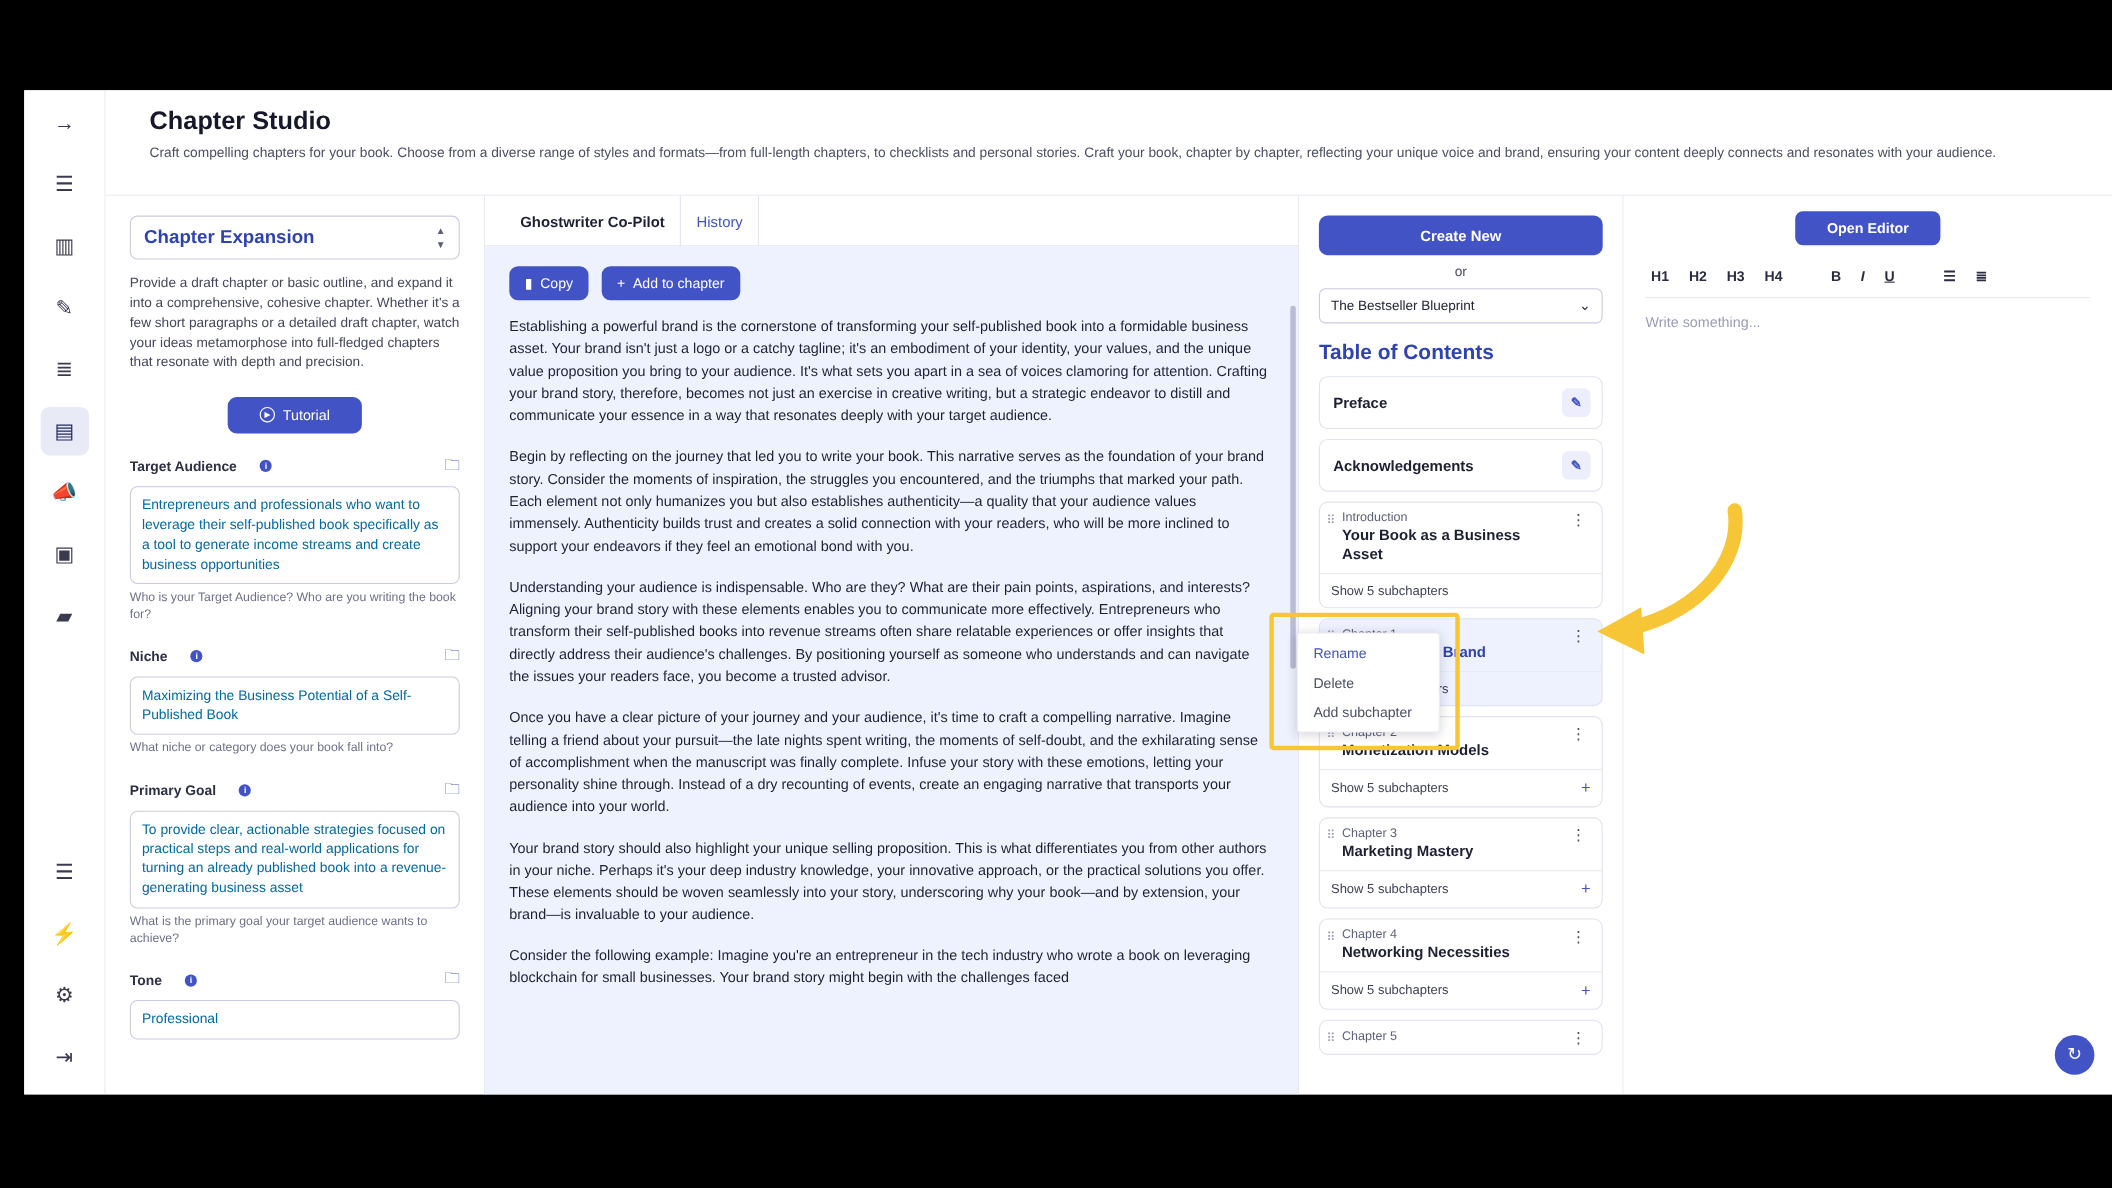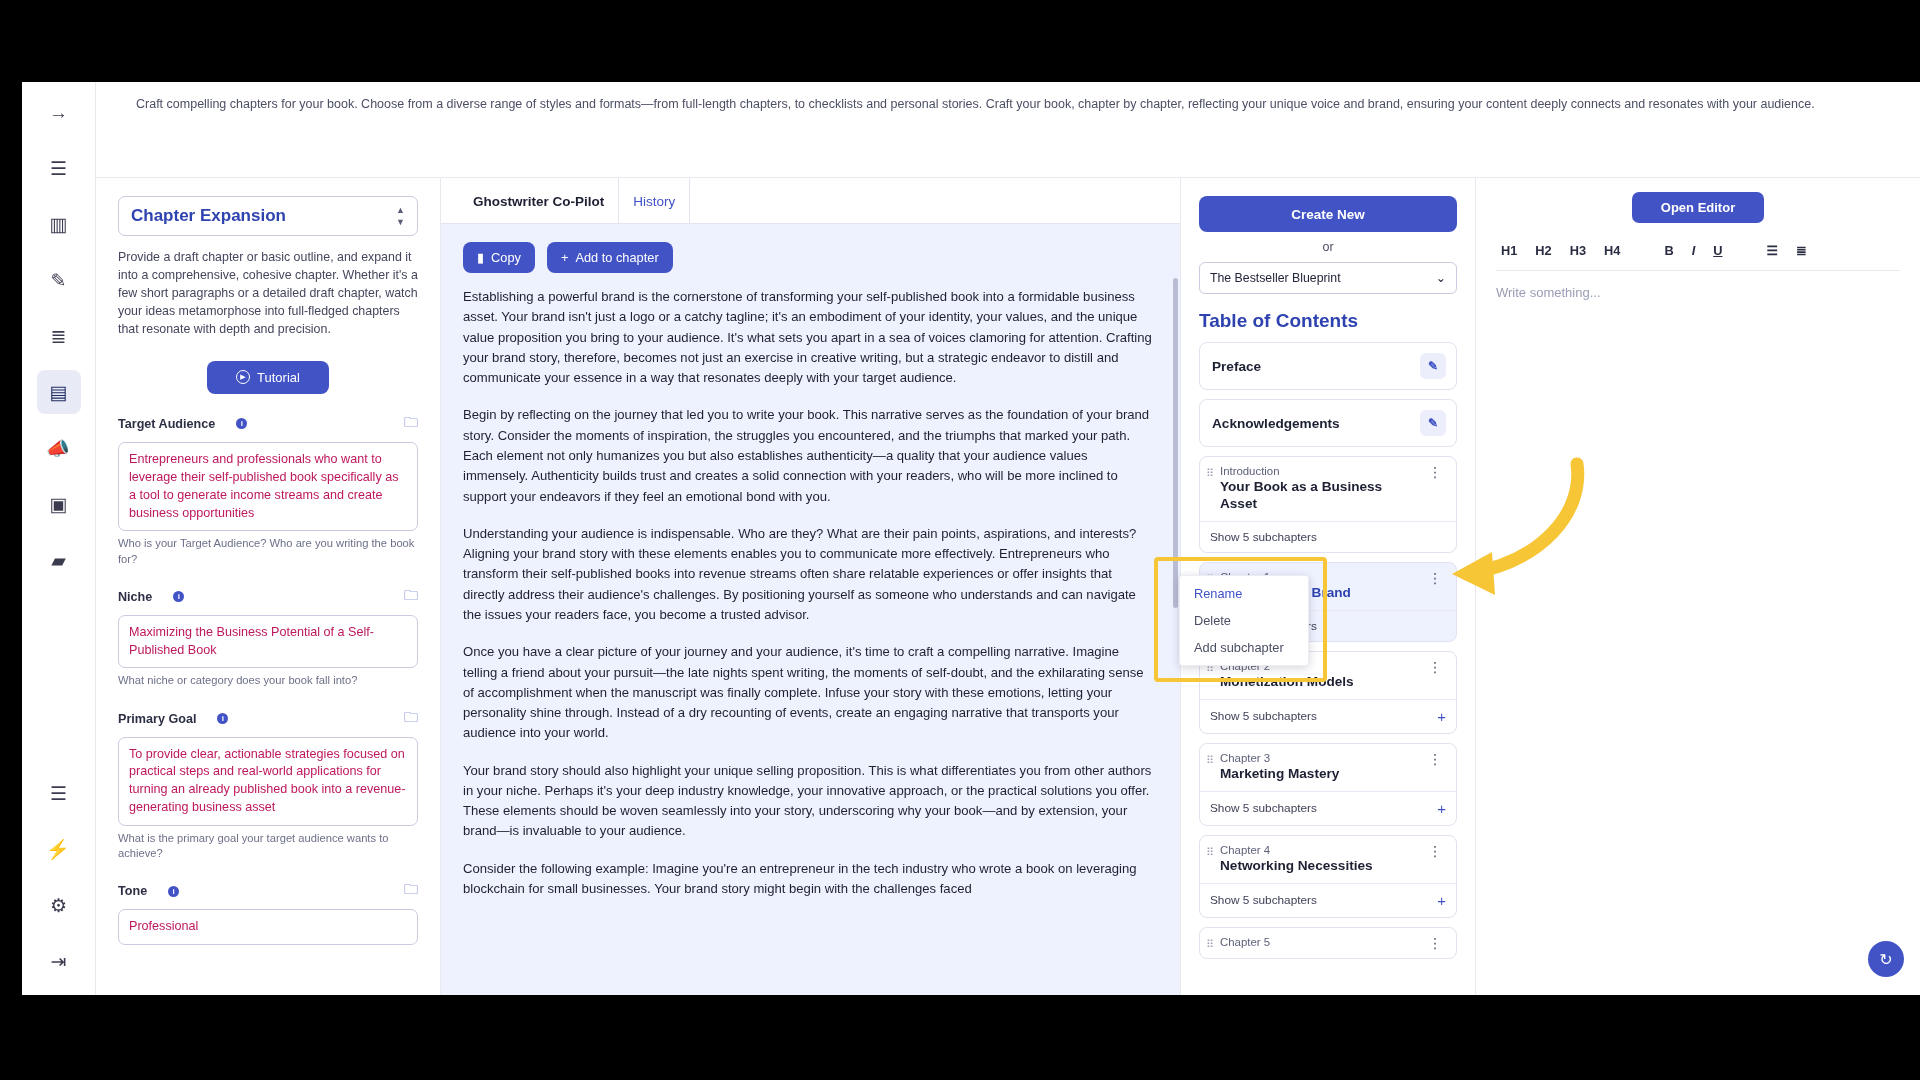--- a/index.html
+++ b/index.html
@@ -74,21 +74,21 @@
   .field-head { display: flex; align-items: center; justify-content: space-between; }
   .field-label { font-size: 12.6px; font-weight: bold; color: #2d2f45; display: flex; align-items: center; gap: 21px; }
   .info-dot {
     width: 11px; height: 11px; border-radius: 50%; background: #4254c5; color: #fff;
     font-size: 8px; display: inline-flex; align-items: center; justify-content: center;
     font-weight: bold;
   }
   .folder-ico { color: #4254c5; font-size: 14px; }
   .field-input {
     margin-top: 6px; border: 1px solid #c9cbe0; border-radius: 7px;
-    padding: 8px 10px; font-size: 12.6px; color: #be185d; line-height: 1.42;
+    padding: 8px 10px; font-size: 12.6px; color: #0369a1; line-height: 1.42;
     background: #fff;
   }
   .field-hint { font-size: 11.2px; color: #6d7089; margin-top: 5px; line-height: 1.35; }
 
   
   .col-mid {
     position: absolute; left: 419px; top: 96px; width: 740px; bottom: 0;
     background: #fff; border-right: 1px solid #e8e8ef; overflow: hidden;
   }
   .tabs { display: flex; height: 46px; border-bottom: 1px solid #e3e4ee; padding-left: 18px; }
@@ -215,20 +215,21 @@
     <div class="rail-icon">▣</div>
     <div class="rail-icon">▰</div>
     <div class="rail-spacer"></div>
     <div class="rail-icon">☰</div>
     <div class="rail-icon">⚡</div>
     <div class="rail-icon">⚙</div>
     <div class="rail-icon">⇥</div>
   </div>
 
   <div class="header">
+    <div class="page-title">Chapter Studio</div>
     <div class="page-desc">Craft compelling chapters for your book. Choose from a diverse range of styles and formats—from full-length chapters, to checklists and personal stories. Craft your book, chapter by chapter, reflecting your unique voice and brand, ensuring your content deeply connects and resonates with your audience.</div>
   </div>
 
   <div class="col-left">
     <div class="select-box">
       <span>Chapter Expansion</span>
       <span class="select-caret">
           <span>▲</span>
           <span>▼</span>
         </span>

